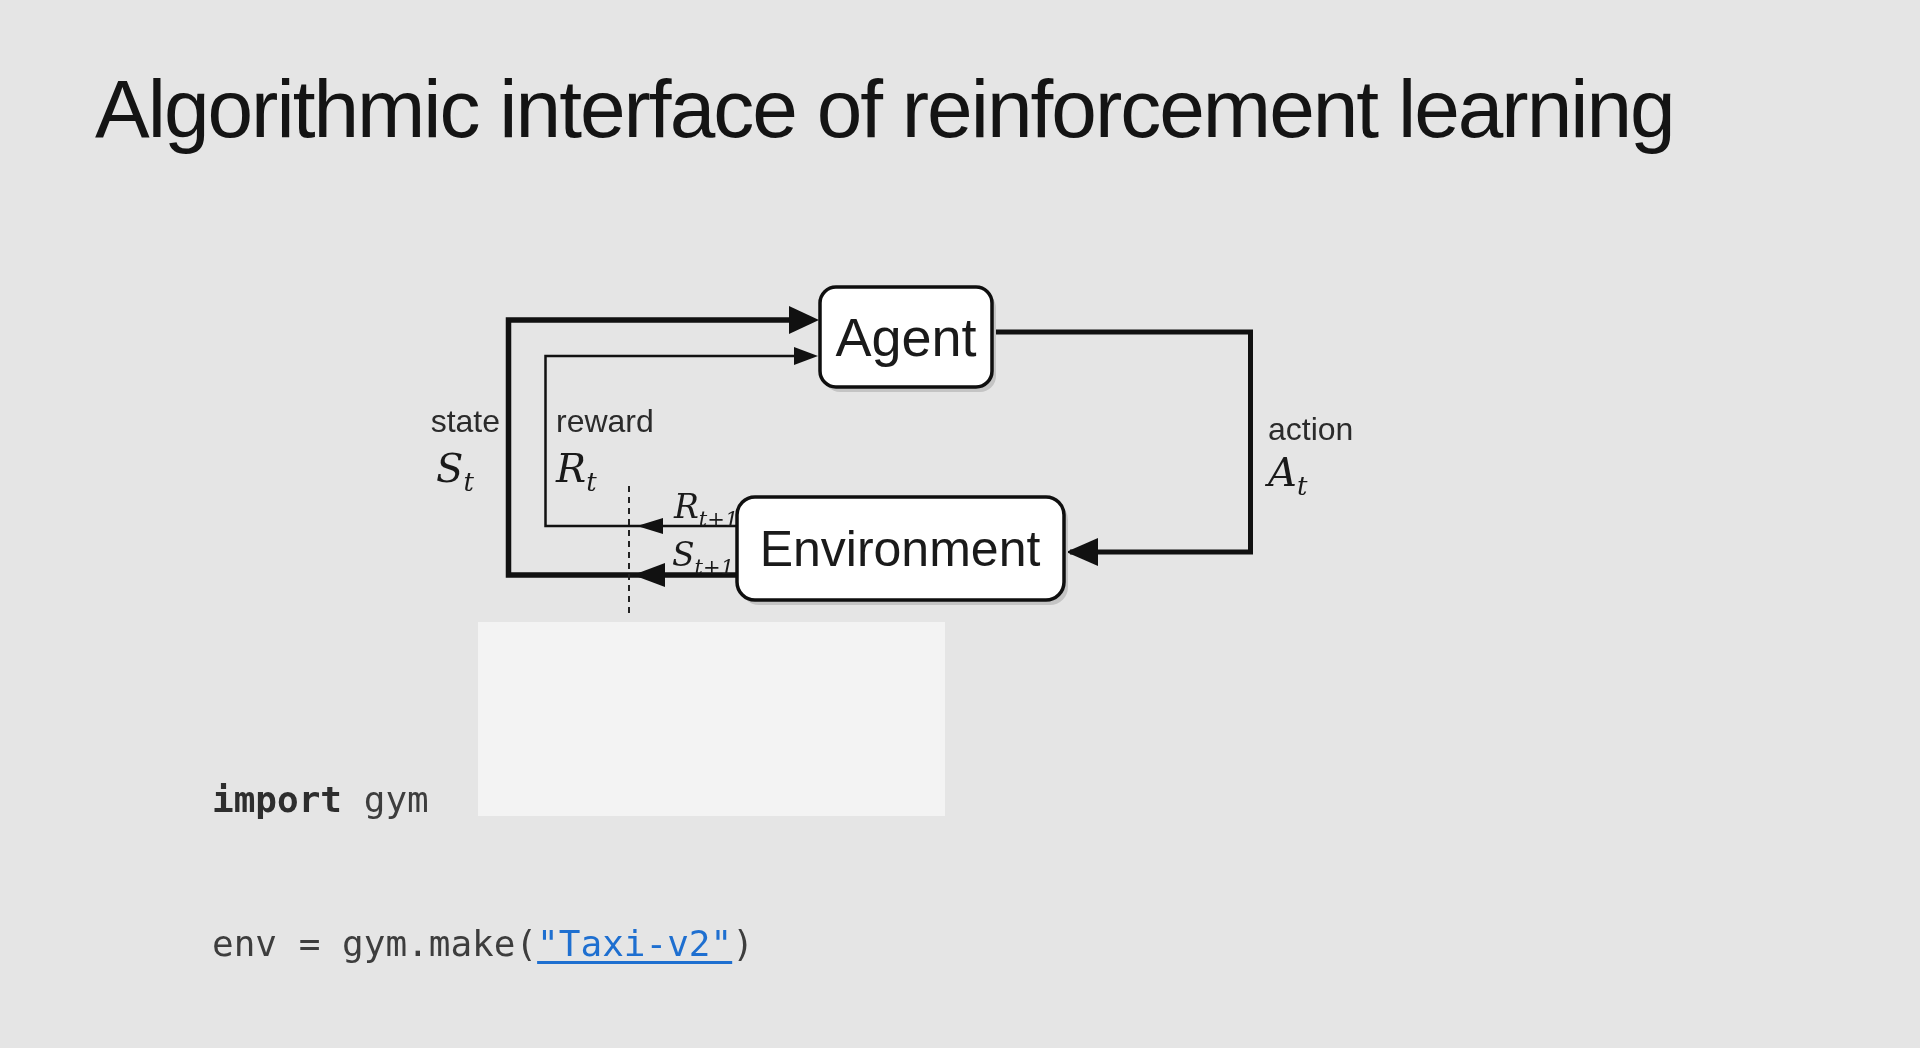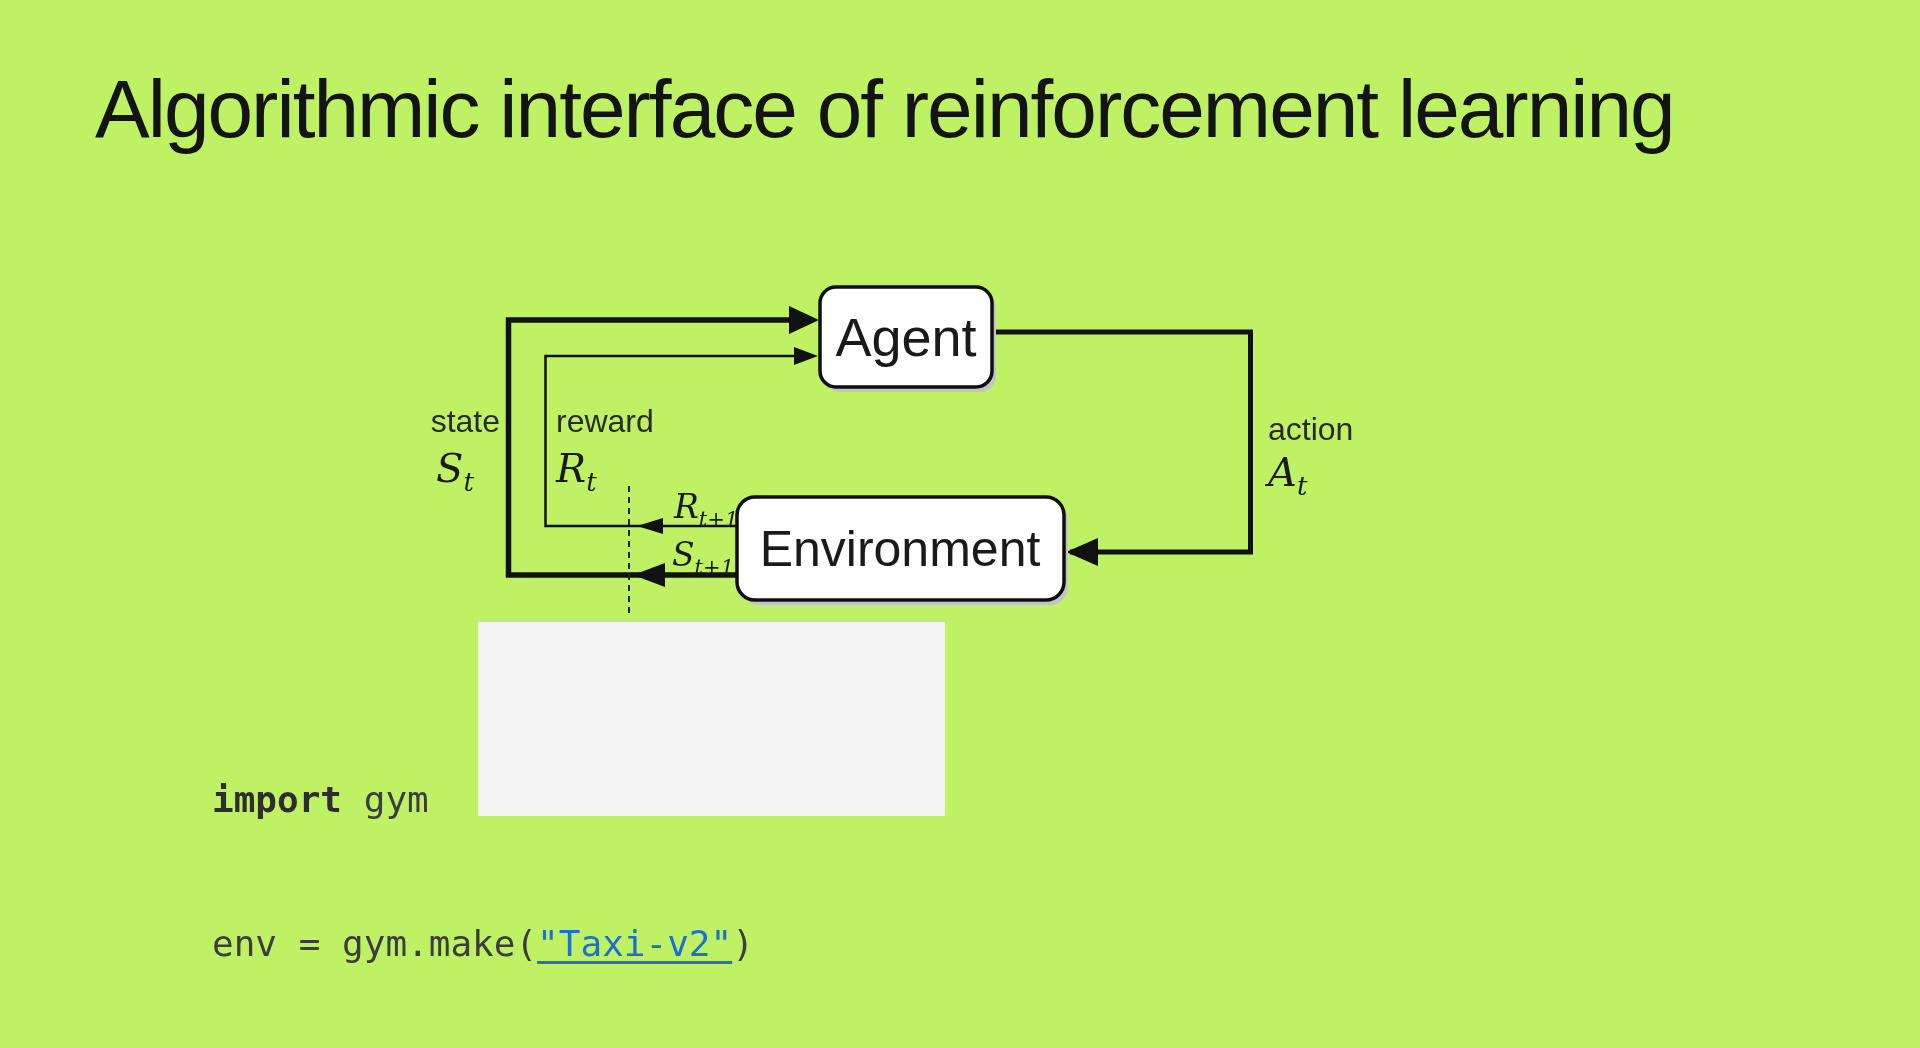--- a/index.html
+++ b/index.html
@@ -1,16 +1,16 @@
 <!DOCTYPE html>
 <html><head>
 <meta charset="utf-8">
 <style>
   html,body{margin:0;padding:0;background:#ffffff;}
-  .slide{position:relative;width:1920px;height:1048px;background:#bef264;overflow:hidden;
+  .slide{position:relative;width:1920px;height:1048px;background:#e5e5e5;overflow:hidden;
          font-family:"Liberation Sans",sans-serif;}
   .title{position:absolute;left:95px;top:64px;font-size:82px;letter-spacing:-2px;
          color:#141414;white-space:nowrap;font-weight:400;line-height:1.1;}
   .fog{position:absolute;left:478px;top:622px;width:467px;height:194px;background:#f3f3f3;z-index:1;}
   .diagram-svg{position:absolute;left:0;top:0;z-index:2;}
   .diagram-svg .wire{fill:none;stroke:#111111;}
   .diagram-svg .boxshadow{fill:#c4c4c4;}
   .diagram-svg .node{fill:#ffffff;stroke:#0f0f0f;stroke-width:3.5px;}
   .diagram-svg .nodelabel{fill:#1a1a1a;font-family:"Liberation Sans",sans-serif;}
   .diagram-svg .wordlabel{fill:#2b2b2b;font-family:"Liberation Sans",sans-serif;font-size:32px;}

